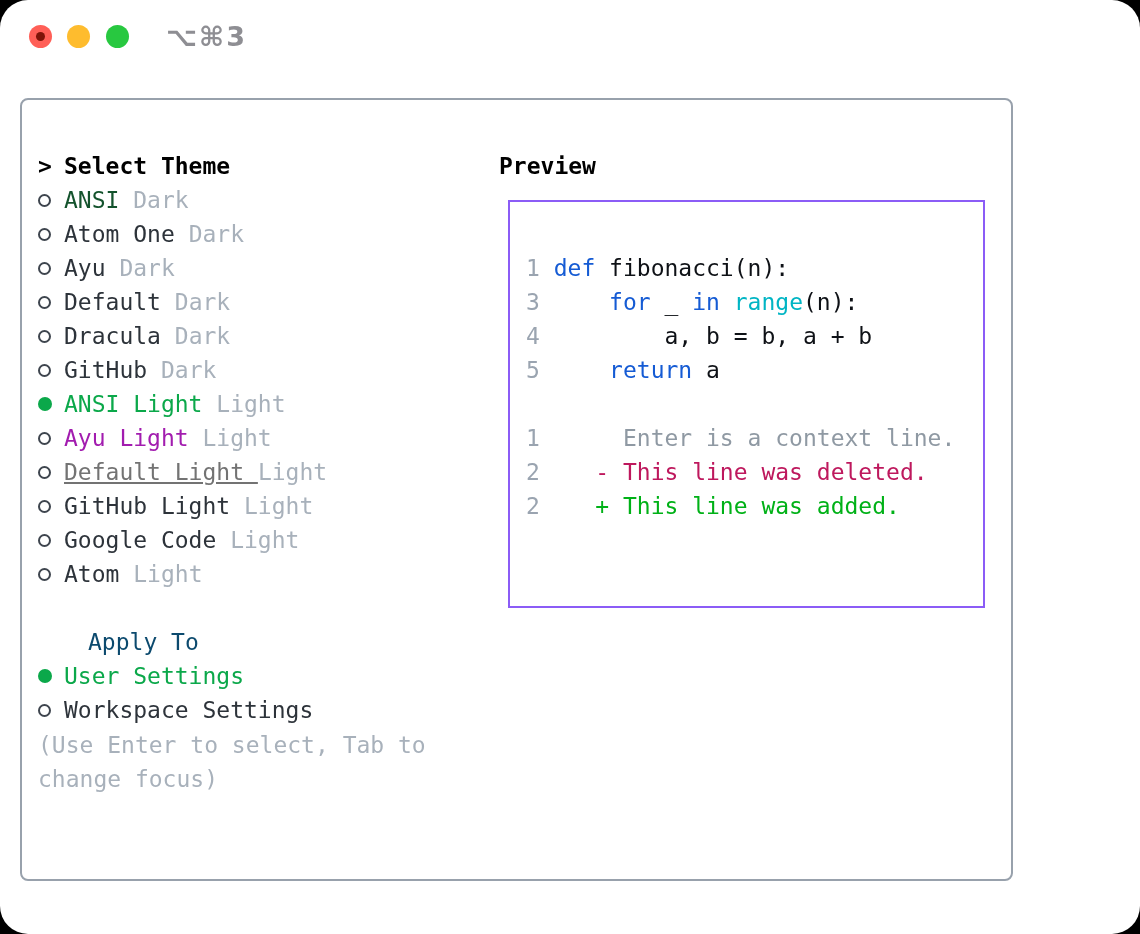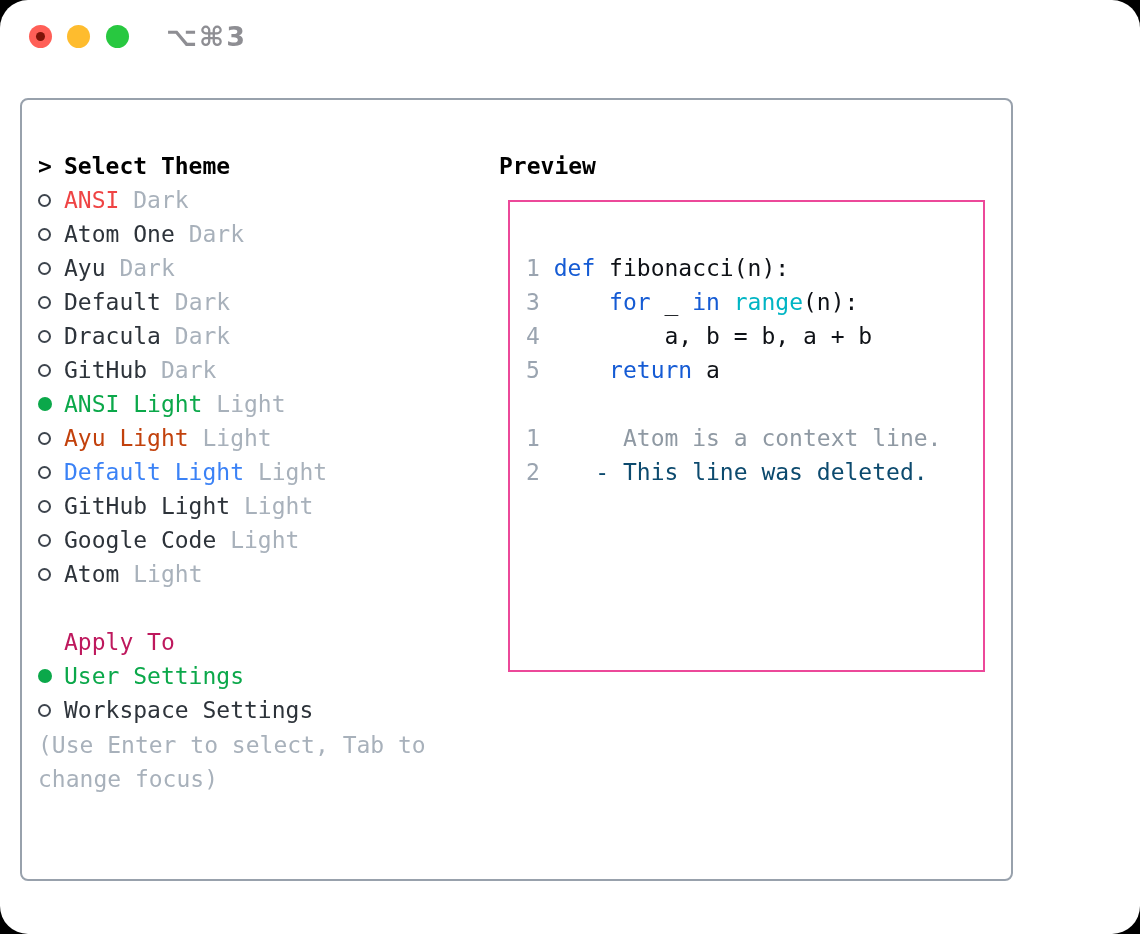--- a/index.html
+++ b/index.html
@@ -15,24 +15,24 @@
   
   .panel{position:absolute;left:20px;top:98px;width:993px;height:783px;border:2px solid #98a1ac;border-radius:8px;box-sizing:border-box;}
   .mono{font-size:23px;line-height:34px;}
   .row{display:flex;align-items:center;height:34px;white-space:pre;}
   .marker{width:26px;display:flex;align-items:center;flex:none;}
   .circle{width:13px;height:13px;border:2px solid #3e454e;border-radius:50%;box-sizing:border-box;}
   .circle.sel{border:none;width:14px;height:14px;}
   .bold-black{font-weight:bold;color:#000;}
   .list{position:absolute;left:38px;top:149px;}
   .apply{position:absolute;left:38px;top:625px;}
-  .apply-title{color:#be185d;}
+  .apply-title{color:#0c4a6e;margin-left:24px;}
   .hint{position:absolute;left:38px;top:728px;width:424px;white-space:normal;font-size:23px;line-height:34px;}
   .preview-title{position:absolute;left:499px;top:149px;height:34px;line-height:34px;font-size:23px;}
-  .preview-box{position:absolute;left:508px;top:200px;width:477px;height:472px;border:2px solid #ec4899;box-sizing:border-box;}
+  .preview-box{position:absolute;left:508px;top:200px;width:477px;height:408px;border:2px solid #8b5cf6;box-sizing:border-box;}
   .code{position:absolute;left:16px;top:49px;}
   .cline{margin:0;font-family:"DejaVu Sans Mono",monospace;font-size:23px;line-height:34px;white-space:pre;}
 </style>
 </head>
 <body>
 
 <div class="window">
 
   <div>
     <span class="light light-close" style="background: rgb(255, 95, 87);">
@@ -44,29 +44,29 @@
   </div>
 
   <div class="panel"></div>
 
   <div class="list mono">
     <div class="row">
       <span class="marker bold-black">&gt;</span>
       <span class="bold-black">Select Theme</span>
     </div>
     <div id="theme-items">
-        <div class="row"><span class="marker"><span class="circle"></span></span><span style="color: #ef4444;">ANSI </span><span style="color: rgb(168, 177, 187);">Dark</span></div>
+        <div class="row"><span class="marker"><span class="circle"></span></span><span style="color: #14532d;">ANSI </span><span style="color: rgb(168, 177, 187);">Dark</span></div>
         <div class="row"><span class="marker"><span class="circle"></span></span><span style="color: rgb(45, 51, 58);">Atom One </span><span style="color: rgb(168, 177, 187);">Dark</span></div>
         <div class="row"><span class="marker"><span class="circle"></span></span><span style="color: rgb(45, 51, 58);">Ayu </span><span style="color: rgb(168, 177, 187);">Dark</span></div>
         <div class="row"><span class="marker"><span class="circle"></span></span><span style="color: rgb(45, 51, 58);">Default </span><span style="color: rgb(168, 177, 187);">Dark</span></div>
         <div class="row"><span class="marker"><span class="circle"></span></span><span style="color: rgb(45, 51, 58);">Dracula </span><span style="color: rgb(168, 177, 187);">Dark</span></div>
         <div class="row"><span class="marker"><span class="circle"></span></span><span style="color: rgb(45, 51, 58);">GitHub </span><span style="color: rgb(168, 177, 187);">Dark</span></div>
         <div class="row"><span class="marker"><span class="circle sel" style="background: rgb(11, 168, 74);"></span></span><span style="color: rgb(11, 168, 74);">ANSI Light </span><span style="color: rgb(168, 177, 187);">Light</span></div>
-        <div class="row"><span class="marker"><span class="circle"></span></span><span style="color: #c2410c;">Ayu Light </span><span style="color: rgb(168, 177, 187);">Light</span></div>
-        <div class="row"><span class="marker"><span class="circle"></span></span><span style="color: #3b82f6;">Default Light </span><span style="color: rgb(168, 177, 187);">Light</span></div>
+        <div class="row"><span class="marker"><span class="circle"></span></span><span style="color: #a21caf;">Ayu Light </span><span style="color: rgb(168, 177, 187);">Light</span></div>
+        <div class="row"><span class="marker"><span class="circle"></span></span><span style="color: #737373; text-decoration: underline;">Default Light </span><span style="color: rgb(168, 177, 187);">Light</span></div>
         <div class="row"><span class="marker"><span class="circle"></span></span><span style="color: rgb(45, 51, 58);">GitHub Light </span><span style="color: rgb(168, 177, 187);">Light</span></div>
         <div class="row"><span class="marker"><span class="circle"></span></span><span style="color: rgb(45, 51, 58);">Google Code </span><span style="color: rgb(168, 177, 187);">Light</span></div>
         <div class="row"><span class="marker"><span class="circle"></span></span><span style="color: rgb(45, 51, 58);">Atom </span><span style="color: rgb(168, 177, 187);">Light</span></div>
       </div>
   </div>
 
   <div class="apply mono">
     <div class="row">
       <span class="marker"></span>
       <span class="apply-title">Apply To</span>
@@ -81,18 +81,19 @@
 
   <div class="preview-title bold-black">Preview</div>
 
   <div class="preview-box">
     <div class="code" id="code-block">
         <pre class="cline"><span style="color: rgb(154, 164, 176);">1 </span><span style="color: rgb(21, 91, 212);">def</span><span style="color: rgb(14, 17, 22);"> fibonacci(n):</span></pre>
         <pre class="cline"><span style="color: rgb(154, 164, 176);">3 </span><span style="color: rgb(14, 17, 22);">    </span><span style="color: rgb(21, 91, 212);">for</span><span style="color: rgb(14, 17, 22);"> _ </span><span style="color: rgb(21, 91, 212);">in</span><span style="color: rgb(14, 17, 22);"> </span><span style="color: rgb(0, 181, 196);">range</span><span style="color: rgb(14, 17, 22);">(n):</span></pre>
         <pre class="cline"><span style="color: rgb(154, 164, 176);">4 </span><span style="color: rgb(14, 17, 22);">        a, b = b, a + b</span></pre>
         <pre class="cline"><span style="color: rgb(154, 164, 176);">5 </span><span style="color: rgb(14, 17, 22);">    </span><span style="color: rgb(21, 91, 212);">return</span><span style="color: rgb(14, 17, 22);"> a</span></pre>
         <pre class="cline"> </pre>
-        <pre class="cline"><span style="color: rgb(154, 164, 176);">1</span><span style="color: rgb(143, 153, 163);">      Atom is a context line.</span></pre>
-        <pre class="cline"><span style="color: rgb(154, 164, 176);">2</span><span style="color: rgb(14, 17, 22);">    </span><span style="color: #0c4a6e;">- This line was deleted.</span></pre>
+        <pre class="cline"><span style="color: rgb(154, 164, 176);">1</span><span style="color: rgb(143, 153, 163);">      Enter is a context line.</span></pre>
+        <pre class="cline"><span style="color: rgb(154, 164, 176);">2</span><span style="color: rgb(14, 17, 22);">    </span><span style="color: #be185d;">- This line was deleted.</span></pre>
+        <pre class="cline"><span style="color: rgb(154, 164, 176);">2</span><span style="color: rgb(14, 17, 22);">    </span><span style="color: rgb(0, 177, 23);">+ This line was added.</span></pre>
       </div>
   </div>
 
 </div>
 
 </body></html>

